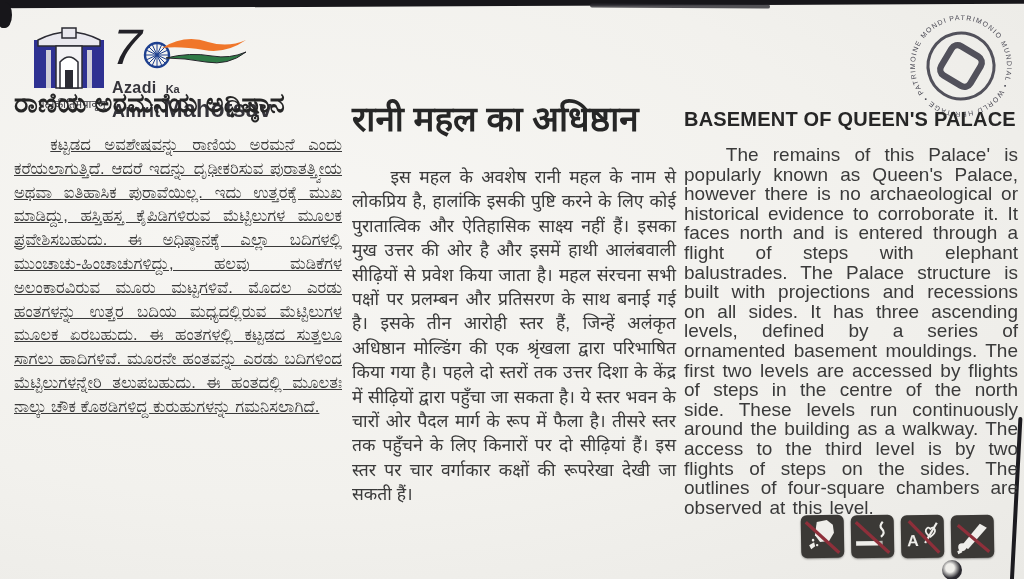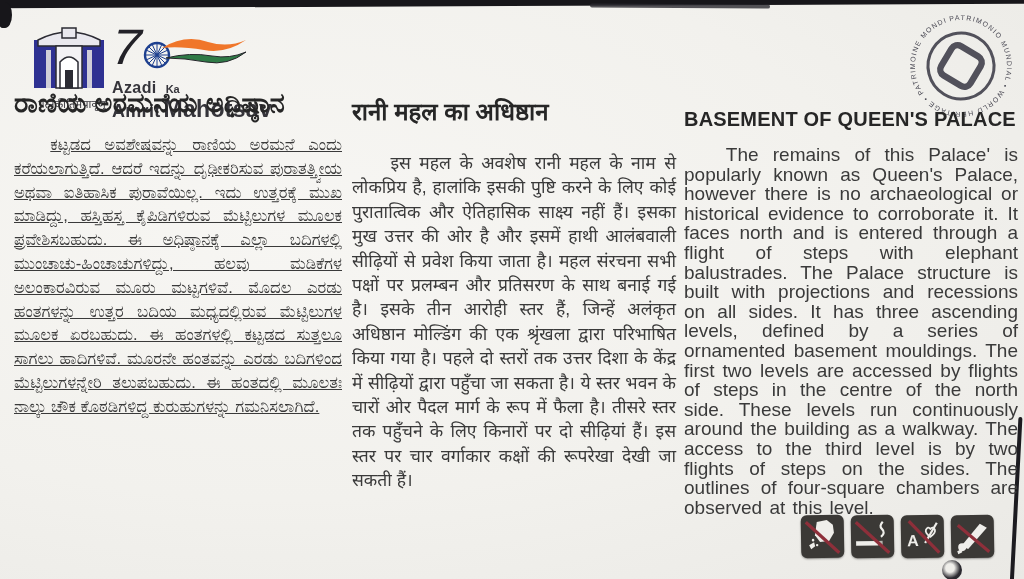--- a/index.html
+++ b/index.html
@@ -31,21 +31,21 @@
   .unesco{position:absolute;left:905px;top:10px;width:112px;height:112px;transform:rotate(-14deg);opacity:.92;}
 
   
   .col{position:absolute;}
   .col h1{margin:0;color:#262626;font-weight:700;}
   .col p{margin:0;text-align:justify;text-indent:2.2em;color:#3a3a3a;}
   .col-kn{left:14px;top:88px;width:328px;}
   .col-kn h1{font-size:27px;letter-spacing:.3px;}
   .col-kn p{margin-top:14px;font-size:16.5px;line-height:23.8px;text-decoration:underline;}
   .col-hi{left:352px;top:94px;width:324px;}
-  .col-hi h1{font-size:24px;}
+  .col-hi h1{font-size:35px;}
   .col-hi p{margin-top:24px;font-size:17.5px;line-height:24.4px;}
   .col-en{left:684px;top:108px;width:334px;}
   .col-en h1{font-size:20px;letter-spacing:.2px;}
   .col-en p{margin-top:14px;font-size:19px;line-height:19.6px;word-spacing:2px;}
 
   
   .prohibitions{position:absolute;left:801px;top:515px;display:flex;gap:7px;}
   .picon{width:43px;height:43px;border-radius:6px;background:#3b3936;box-shadow:0 1px 2px rgba(0,0,0,.35);position:relative;transform:rotate(-1deg);}
   .picon svg{position:absolute;left:0;top:0;}
 </style>

